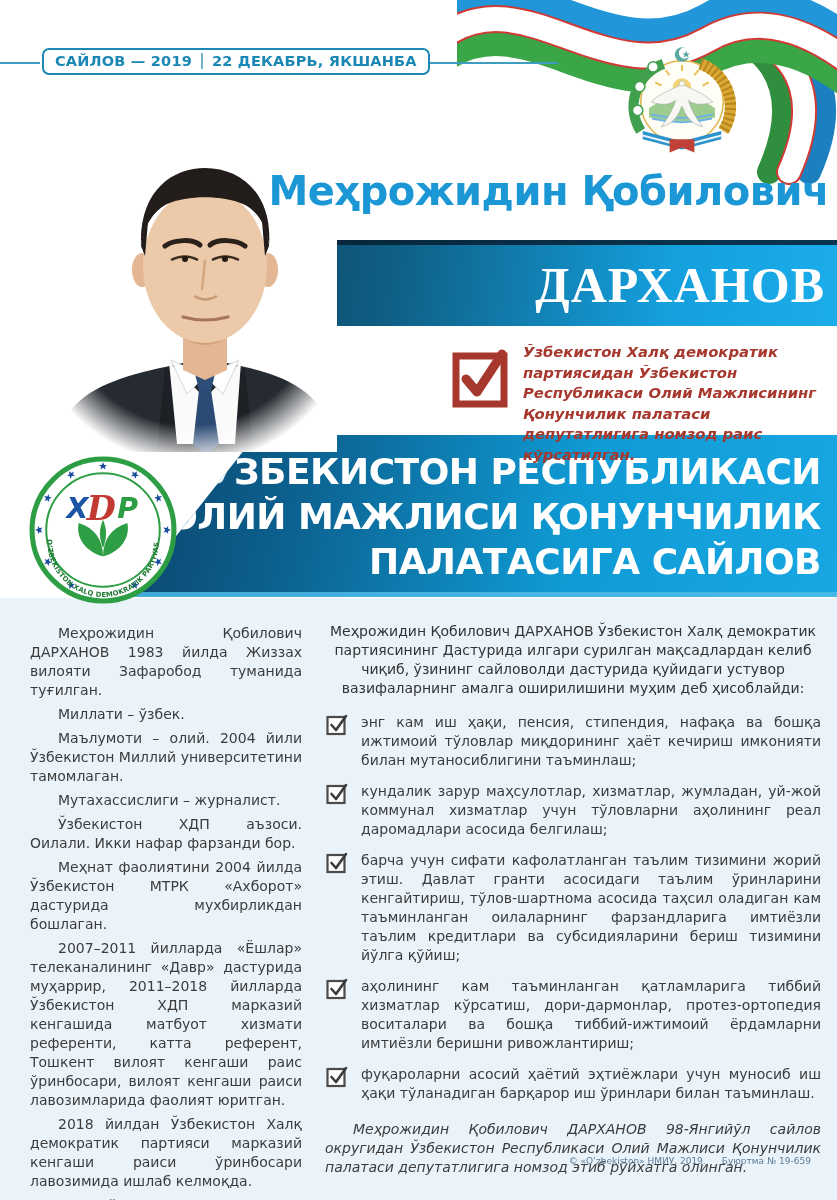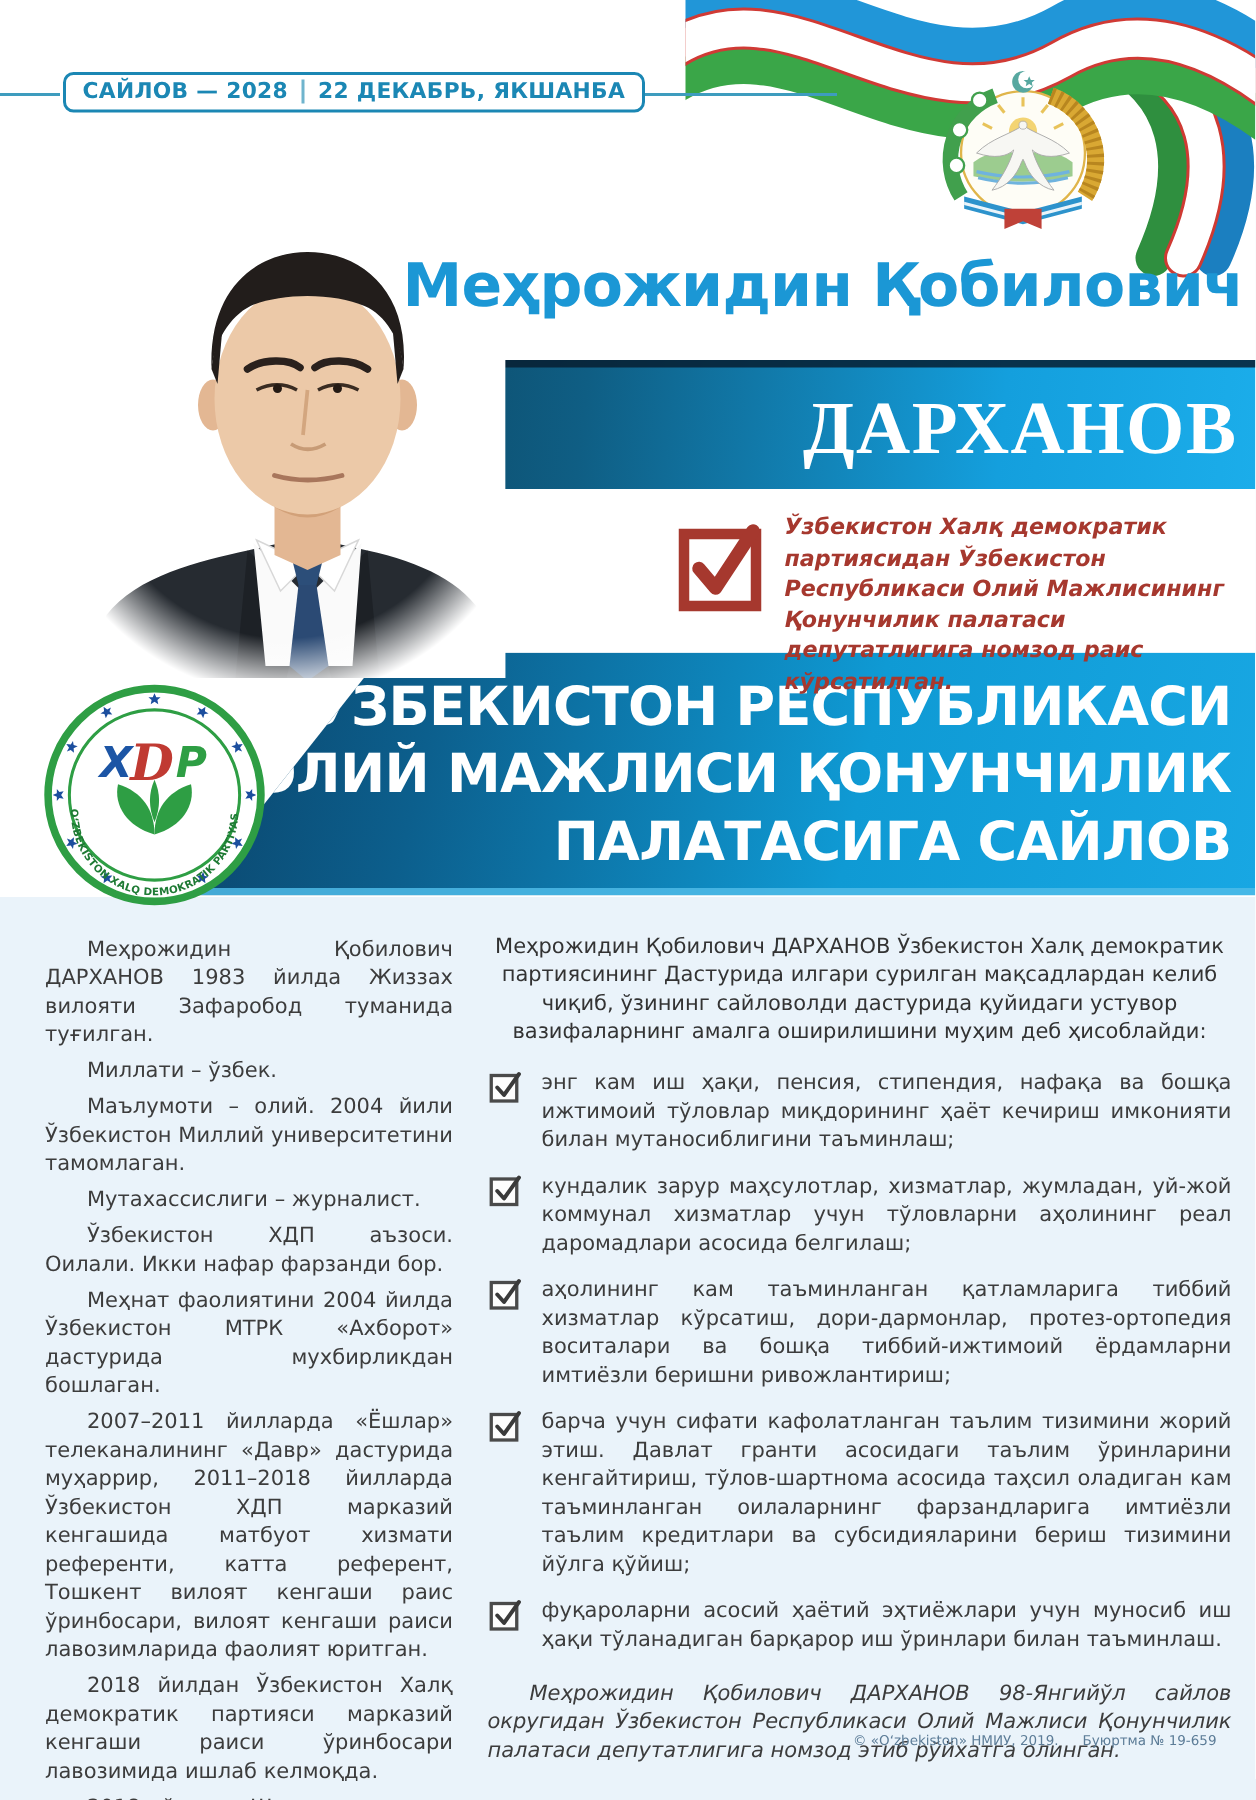--- a/index.html
+++ b/index.html
@@ -88,21 +88,21 @@
   }
 </style>
 </head>
 <body>
 
 <div class="page">
 
   <div class="hline left"></div>
   <div class="hline right"></div>
   <div class="badge">
-    <span>САЙЛОВ — 2028</span>
+    <span>САЙЛОВ — 2019</span>
     <span class="divider"></span>
     <span>22 ДЕКАБРЬ, ЯКШАНБА</span>
   </div>
 
   <svg class="ribbon" viewBox="0 0 380 190">
 
     <g fill="none" stroke-linecap="round">
       <path d="M300 38 C345 60,362 105,332 172" stroke="#1b7fc0" stroke-width="24" transform="translate(20,0)"></path>
       <path d="M300 38 C345 60,362 105,332 172" stroke="#2f8f3f" stroke-width="24" transform="translate(-20,0)"></path>
       <path d="M300 38 C345 60,362 105,332 172" stroke="#cf3a33" stroke-width="26"></path>
@@ -283,28 +283,28 @@
         <rect x="1.5" y="4" width="17" height="17" fill="#fdfdfd" stroke="#4a4a4a" stroke-width="2.2"></rect>
         <path d="M5.5 12 L10 17 L20 3" stroke="#3a3a3a" stroke-width="2.6" fill="none" stroke-linecap="round" stroke-linejoin="round"></path>
       </svg>
       <span>кундалик зарур маҳсулотлар, хизматлар, жумладан, уй-жой коммунал хизматлар учун тўловларни аҳолининг реал даромадлари асосида белгилаш;</span>
     </div>
     <div class="item">
       <svg width="23" height="23" viewBox="0 0 23 23">
         <rect x="1.5" y="4" width="17" height="17" fill="#fdfdfd" stroke="#4a4a4a" stroke-width="2.2"></rect>
         <path d="M5.5 12 L10 17 L20 3" stroke="#3a3a3a" stroke-width="2.6" fill="none" stroke-linecap="round" stroke-linejoin="round"></path>
       </svg>
+      <span>барча учун сифати кафолатланган таълим тизимини жорий этиш. Давлат гранти асосидаги таълим ўринларини кенгайтириш, тўлов-шартнома асосида таҳсил оладиган кам таъминланган оилаларнинг фарзандларига имтиёзли таълим кредитлари ва субсидияларини бериш тизимини йўлга қўйиш;</span>
+    </div>
+    <div class="item">
+      <svg width="23" height="23" viewBox="0 0 23 23">
+        <rect x="1.5" y="4" width="17" height="17" fill="#fdfdfd" stroke="#4a4a4a" stroke-width="2.2"></rect>
+        <path d="M5.5 12 L10 17 L20 3" stroke="#3a3a3a" stroke-width="2.6" fill="none" stroke-linecap="round" stroke-linejoin="round"></path>
+      </svg>
       <span>аҳолининг кам таъминланган қатламларига тиббий хизматлар кўрсатиш, дори-дармонлар, протез-ортопедия воситалари ва бошқа тиббий-ижтимоий ёрдамларни имтиёзли беришни ривожлантириш;</span>
-    </div>
-    <div class="item">
-      <svg width="23" height="23" viewBox="0 0 23 23">
-        <rect x="1.5" y="4" width="17" height="17" fill="#fdfdfd" stroke="#4a4a4a" stroke-width="2.2"></rect>
-        <path d="M5.5 12 L10 17 L20 3" stroke="#3a3a3a" stroke-width="2.6" fill="none" stroke-linecap="round" stroke-linejoin="round"></path>
-      </svg>
-      <span>барча учун сифати кафолатланган таълим тизимини жорий этиш. Давлат гранти асосидаги таълим ўринларини кенгайтириш, тўлов-шартнома асосида таҳсил оладиган кам таъминланган оилаларнинг фарзандларига имтиёзли таълим кредитлари ва субсидияларини бериш тизимини йўлга қўйиш;</span>
     </div>
     <div class="item">
       <svg width="23" height="23" viewBox="0 0 23 23">
         <rect x="1.5" y="4" width="17" height="17" fill="#fdfdfd" stroke="#4a4a4a" stroke-width="2.2"></rect>
         <path d="M5.5 12 L10 17 L20 3" stroke="#3a3a3a" stroke-width="2.6" fill="none" stroke-linecap="round" stroke-linejoin="round"></path>
       </svg>
       <span>фуқароларни асосий ҳаётий эҳтиёжлари учун муносиб иш ҳақи тўланадиган барқарор иш ўринлари билан таъминлаш.</span>
     </div>
 
     <p class="closing">Меҳрожидин Қобилович ДАРХАНОВ 98-Янгийўл сайлов округидан Ўзбекистон Республикаси Олий Мажлиси Қонунчилик палатаси депутатлигига номзод этиб рўйхатга олинган.</p>

